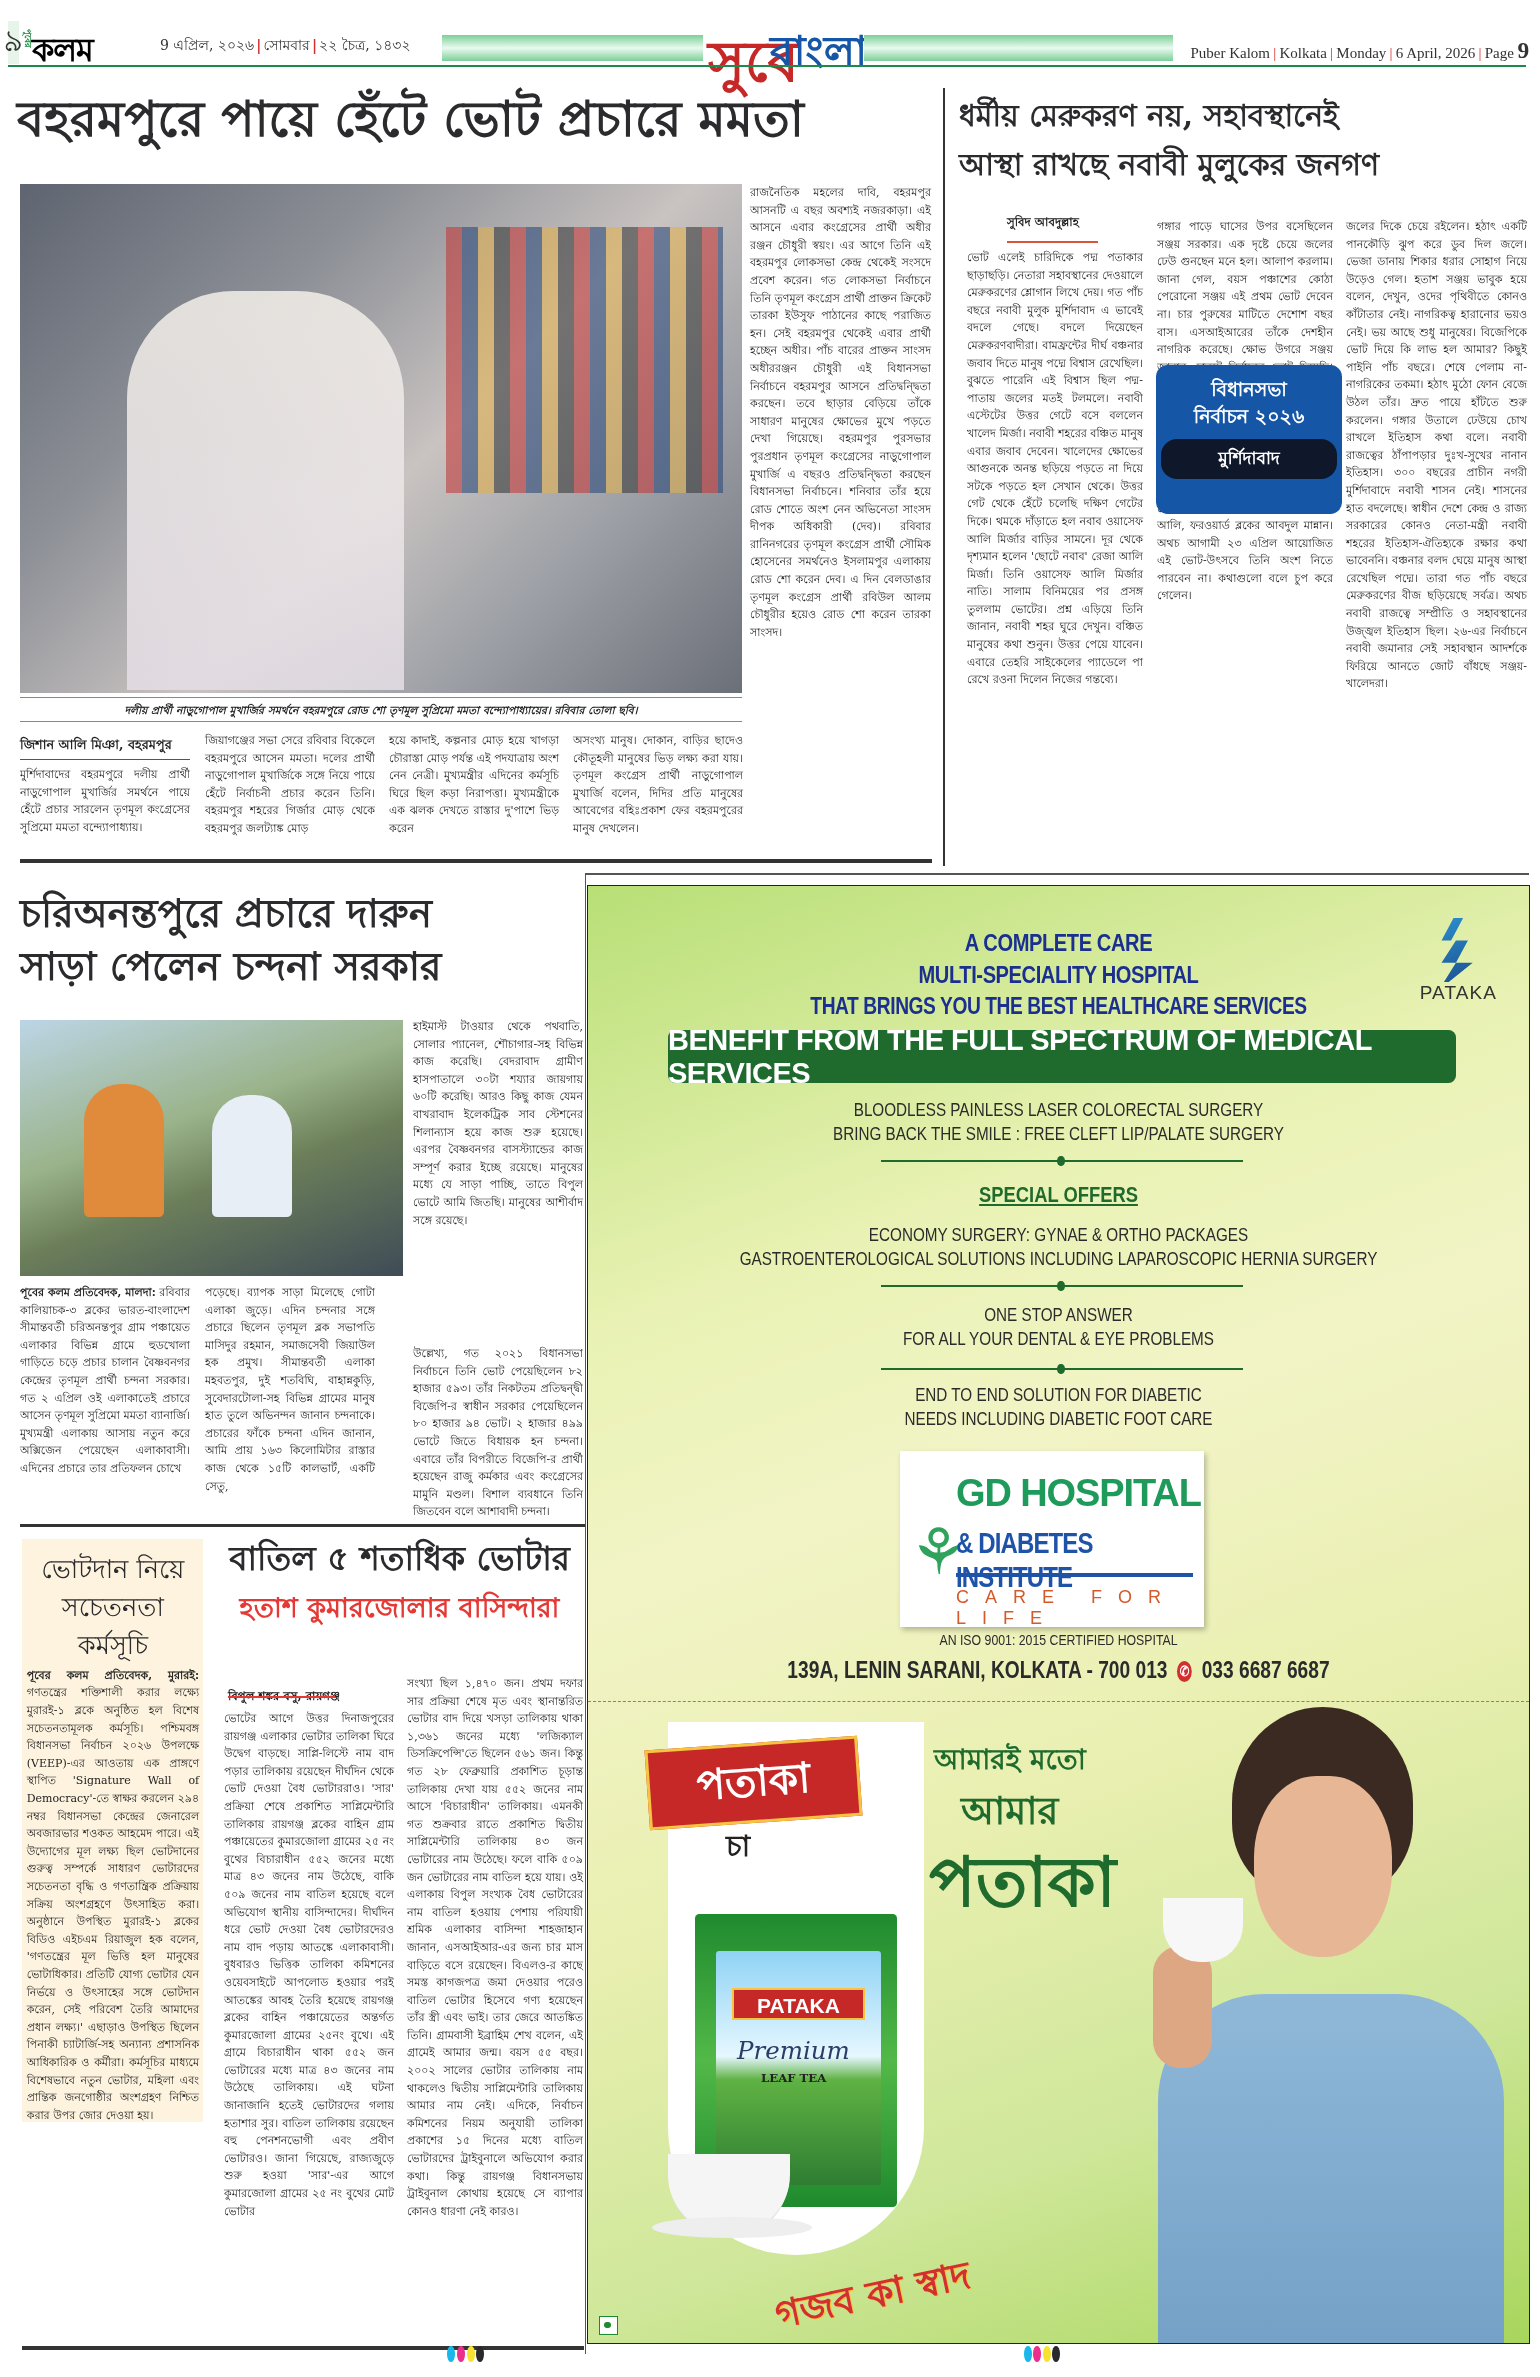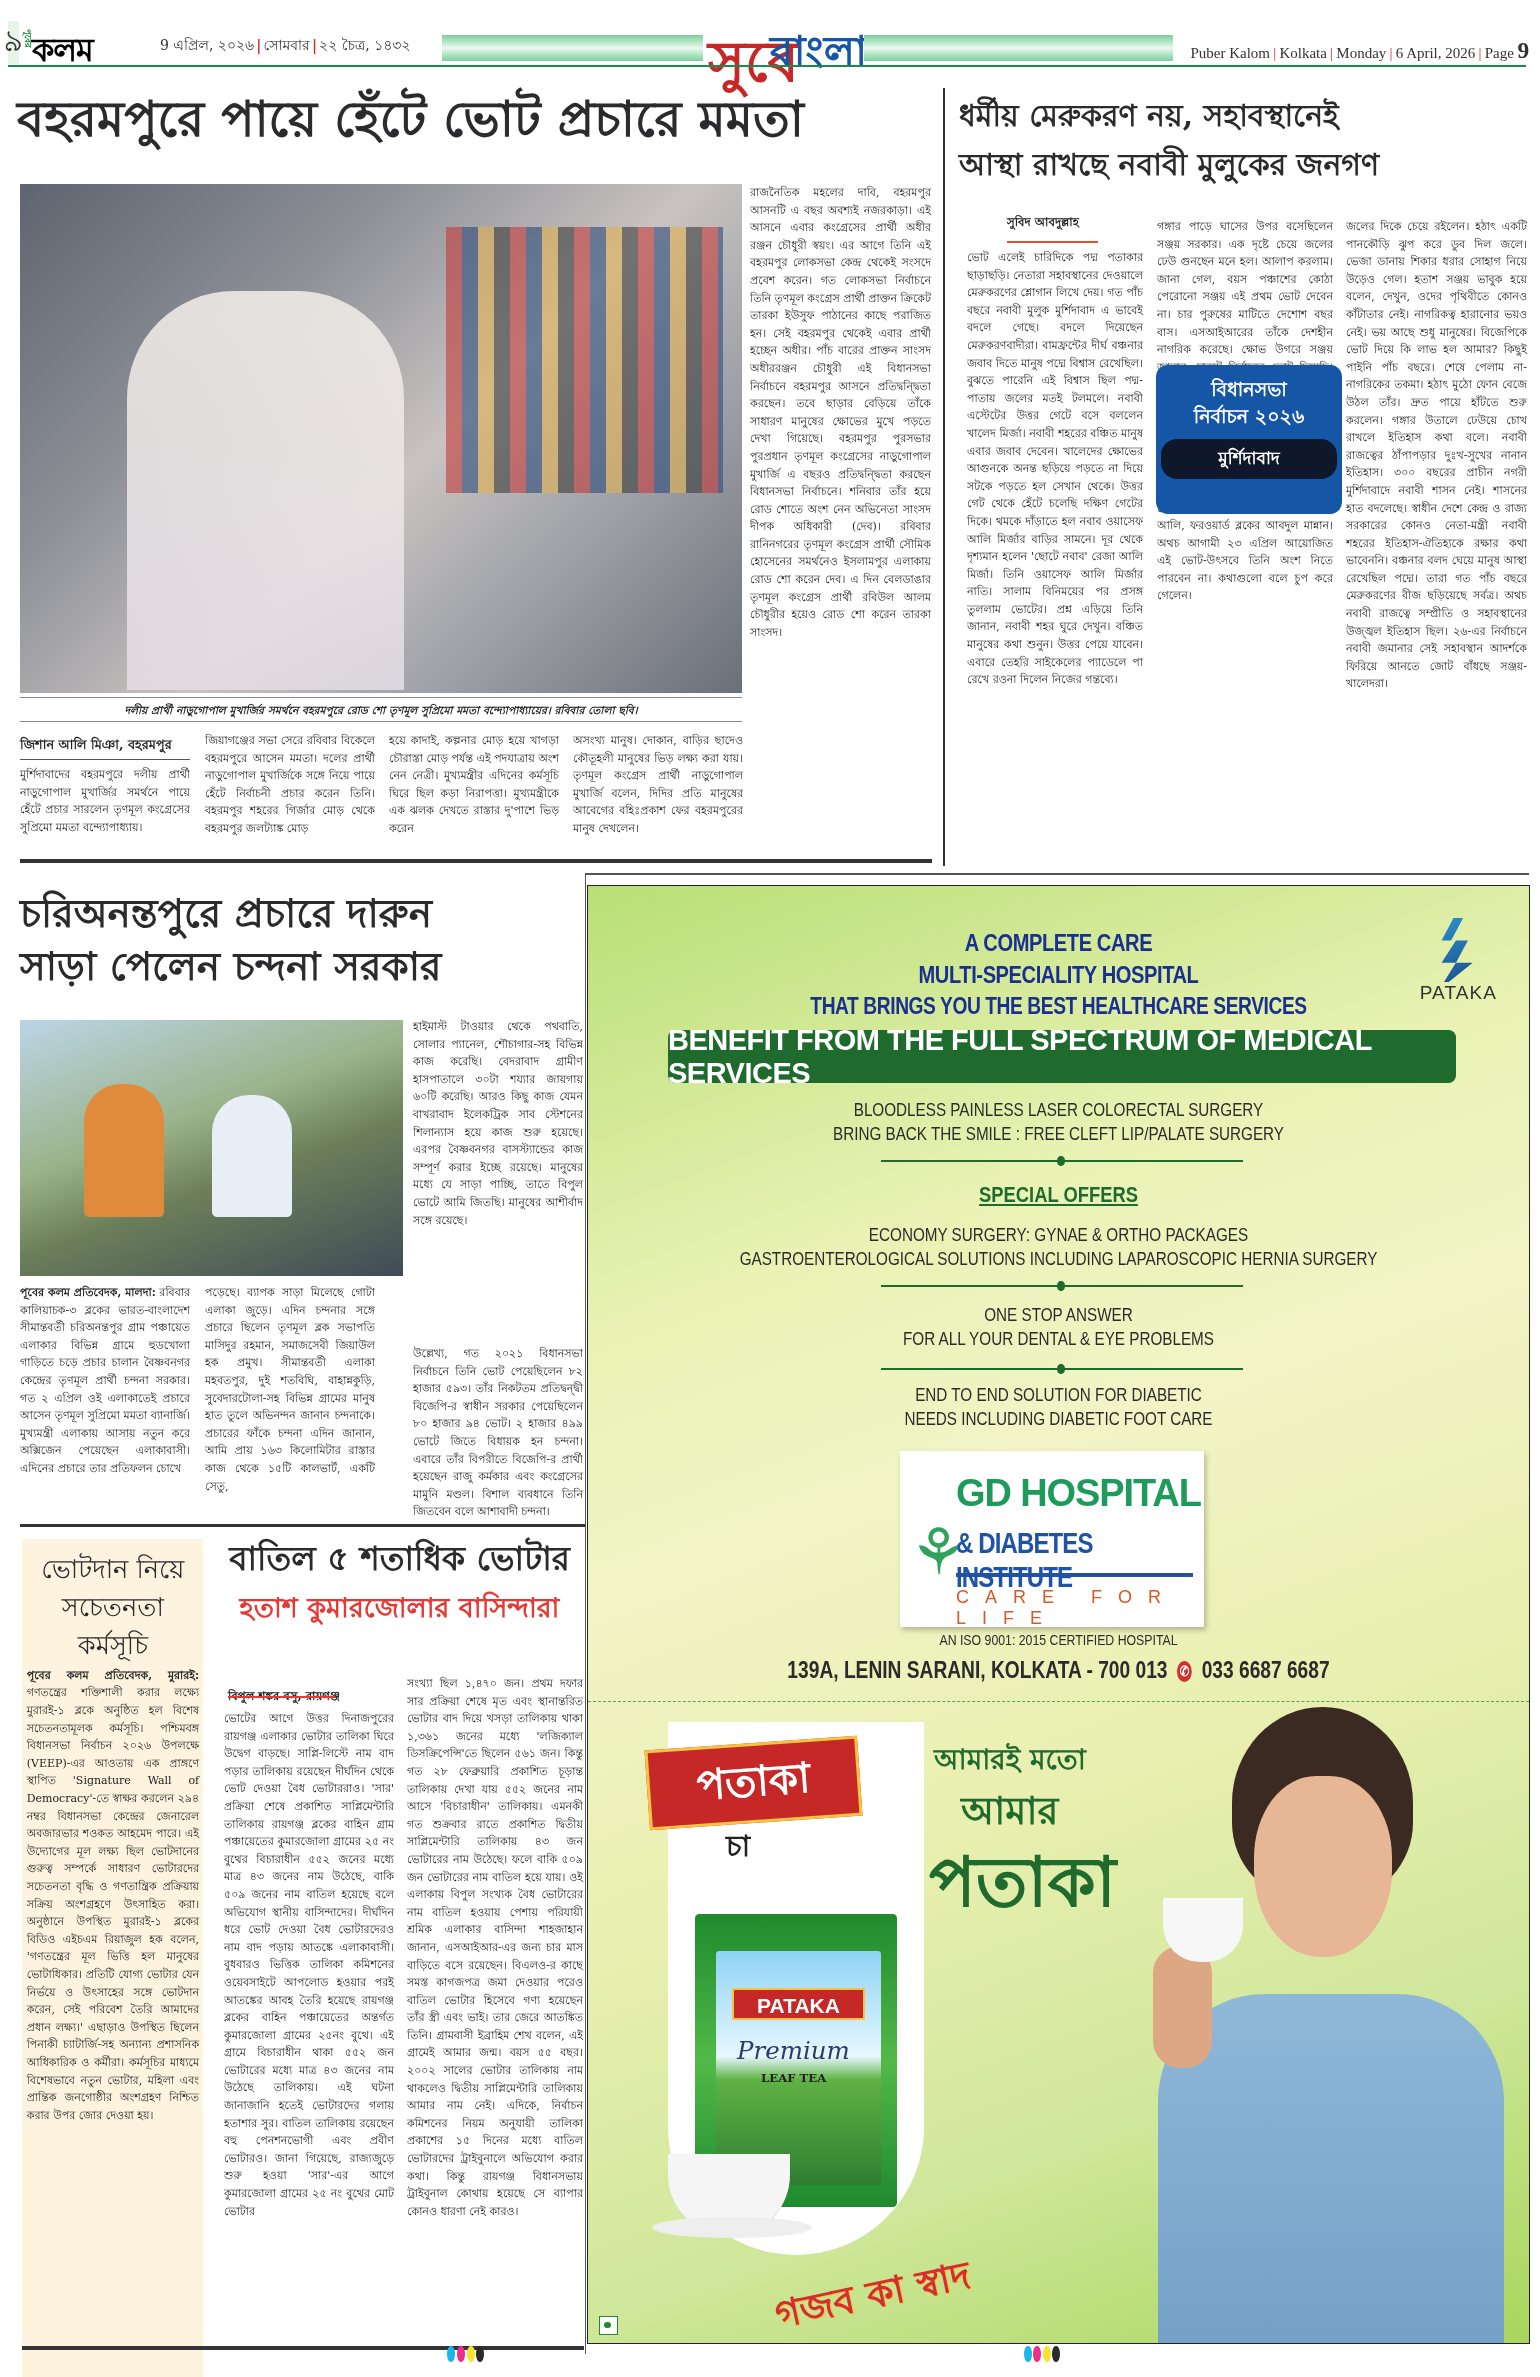--- a/index.html
+++ b/index.html
@@ -68,21 +68,21 @@
   .tagline { position:absolute; left: 80px; top: 1363px; font-size: 38px; color:#d32f2f; font-family:"DejaVu Serif", serif; font-weight:bold; transform: rotate(-12deg); text-shadow: 1.1px 1.1px 0 #f6c343; }
   .model { position:absolute; left: 533px; top: 735px; width: 410px; height: 724px; }
   .model .hair { position:absolute; left: 138px; top: 10.7px; width: 181px; height: 192px; background:#3b2a22; border-radius: 50% 50% 40% 40%; }
   .model .face { position:absolute; left: 160px; top: 80px; width: 138px; height: 181px; background:#e7b694; border-radius: 45% 45% 48% 48%; }
   .model .shirt { position:absolute; left: 64px; top: 298px; width: 346px; height: 426px; background: linear-gradient(#8fb8d8, #6f9cc4); border-radius: 107px 107px 0 0; }
   .model .mcup { position:absolute; left: 69px; top: 202px; width: 80px; height: 64px; background:#f7f7f7; border-radius: 0 0 37px 37px; }
   .model .hand { position:absolute; left: 59px; top: 250px; width: 59px; height: 122px; background:#dea784; border-radius: 27px; }
   .veg { position:absolute; left: 10.7px; bottom: 8px; width: 19px; height: 19px; border: 1.6px solid #1f8a2e; background:#fff; }
   .veg::after { content:""; position:absolute; left: 4.8px; top: 4.8px; width: 6.4px; height: 6.4px; border-radius: 50%; background:#1f8a2e; }
   
-  .sidebox { left: 22.4px; top: 1539px; width: 181px; height: 838px; background:#fdf3de; }
+  .sidebox { left: 22.4px; top: 1539px; width: 181px; height: 583px; background:#fdf3de; }
   .bottom-rule { height: 4.3px; background:#333; }
   .regmark { position:absolute; top: 2346px; width: 7.5px; height: 16px; border-radius: 50%; }
 </style>
 </head>
 <body>
 
 <div id="masthead" class="abs">
   <div class="abs pageno-box">
       <span>৯</span>
     </div>

